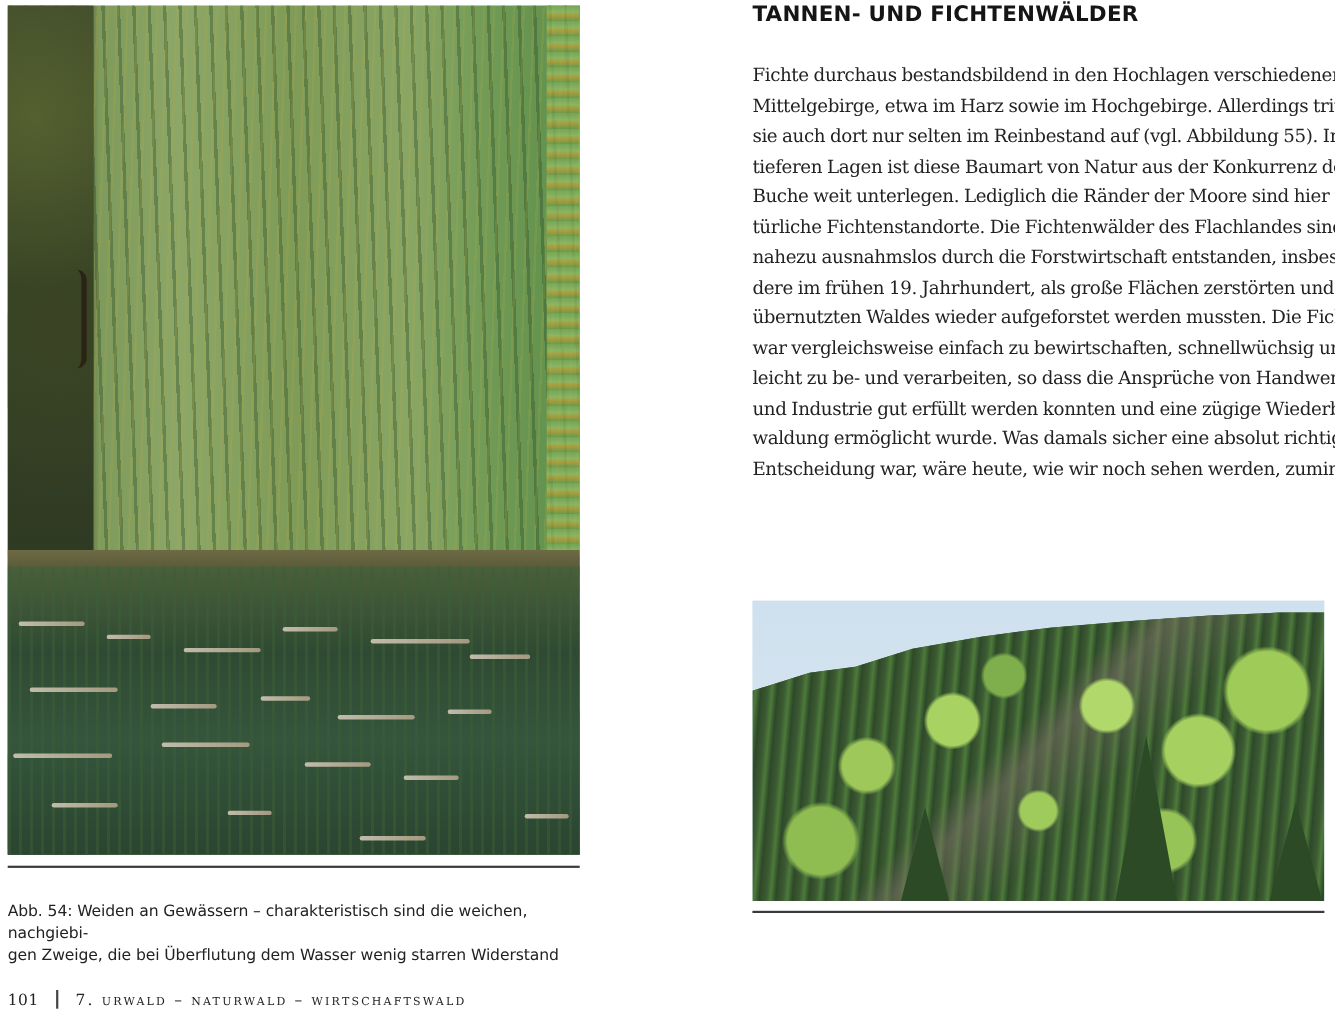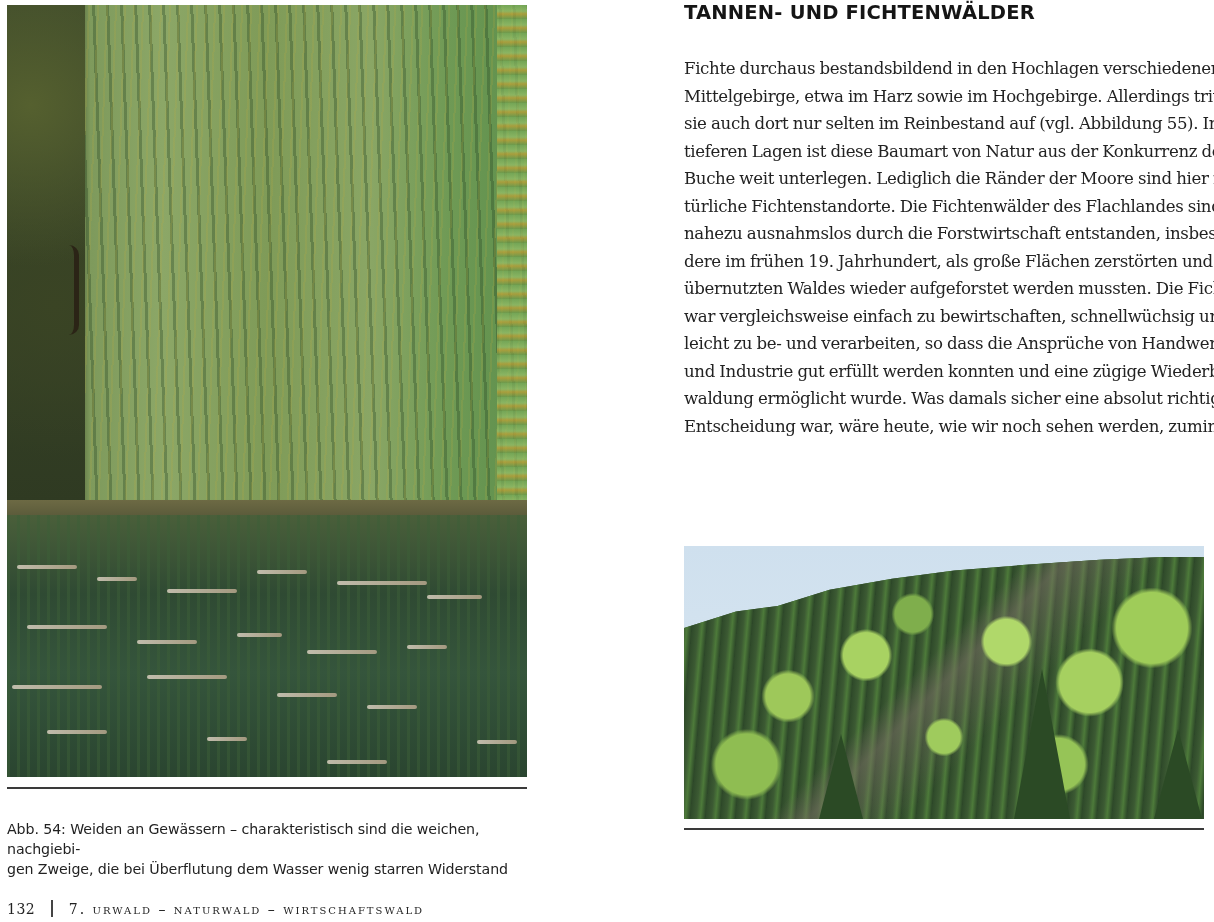--- a/index.html
+++ b/index.html
@@ -145,21 +145,21 @@
   </div>
 
   <div class="rule rule-left"></div>
 
   <div class="caption caption-left">
     <div>Abb. 54: Weiden an Gewässern – charakteristisch sind die weichen, nachgiebi-</div>
     <div>gen Zweige, die bei Überflutung dem Wasser wenig starren Widerstand</div>
   </div>
 
   <div class="folio folio-left">
-    <span class="num">132</span><span class="sep"></span><span class="running-head">7. Urwald – Naturwald – Wirtschaftswald</span>
+    <span class="num">101</span><span class="sep"></span><span class="running-head">7. Urwald – Naturwald – Wirtschaftswald</span>
   </div>
 </div>
 
 <div class="page page-right">
   <h2 class="section-title">TANNEN- UND FICHTENWÄLDER</h2>
 
   <div class="body-text">
     <span class="body-line">Fichte durchaus bestandsbildend in den Hochlagen verschiedener</span>
     <span class="body-line">Mittelgebirge, etwa im Harz sowie im Hochgebirge. Allerdings tritt</span>
     <span class="body-line">sie auch dort nur selten im Reinbestand auf (vgl. Abbildung 55). In</span>

